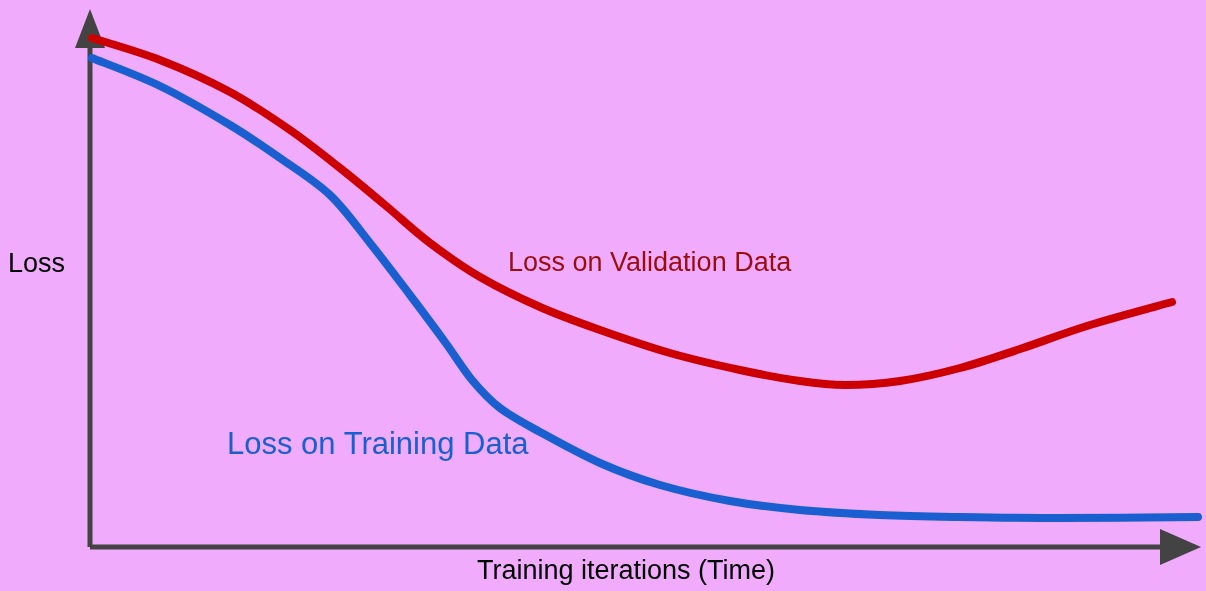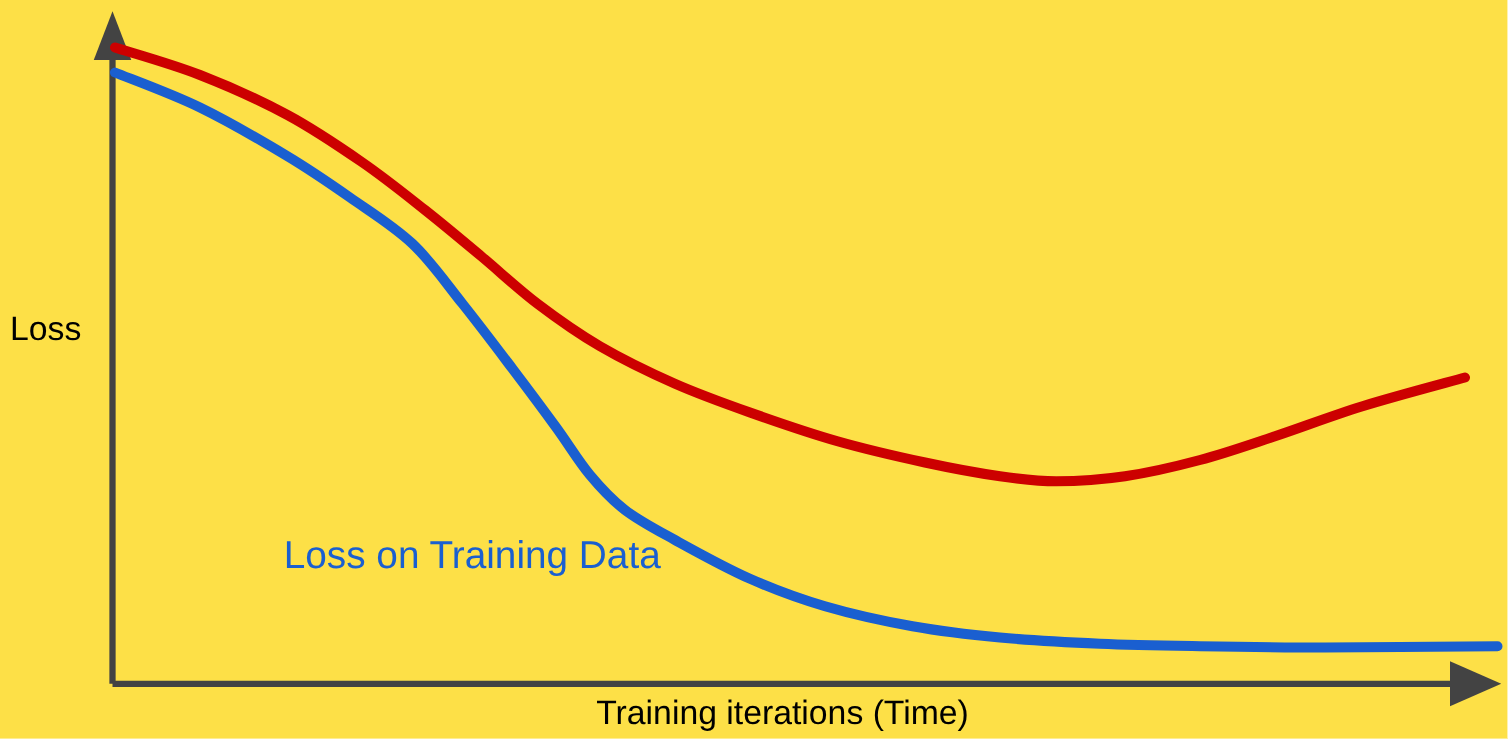--- a/index.html
+++ b/index.html
@@ -64,36 +64,37 @@
   #training-label {
     left: 227px;
     top: 428px;
     font-size: 31px;
     color: #1a5fd0;
   }
 </style>
 </head>
 <body>
 
-<div id="stage" style="background: #fde047;">
+<div id="stage" style="background: #f0abfc;">
 
   <svg id="plot" viewBox="0 0 1206 591">
 
     <path id="y-axis-line" class="axis-line" d="M 90 547 L 90 24" stroke="#434343" stroke-width="5"></path>
     <polygon id="y-axis-arrow" class="axis-head" points="90,9 105,48 75,48" fill="#434343"></polygon>
 
     <path id="x-axis-line" class="axis-line" d="M 90 547 L 1185 547" stroke="#434343" stroke-width="5"></path>
     <polygon id="x-axis-arrow" class="axis-head" points="1201,547 1160,565 1160,529" fill="#434343"></polygon>
 
     <path id="validation-curve" class="curve" d="M 92 38 C 103.33 41.67, 137.00 51.00, 160 60 C 183.00 69.00, 208.33 80.33, 230 92 C 251.67 103.67, 271.67 117.33, 290 130 C 308.33 142.67, 324.17 155.50, 340 168 C 355.83 180.50, 370.00 192.50, 385 205 C 400.00 217.50, 414.17 231.00, 430 243 C 445.83 255.00, 461.67 266.33, 480 277 C 498.33 287.67, 520.00 298.17, 540 307 C 560.00 315.83, 578.33 322.33, 600 330 C 621.67 337.67, 646.67 346.33, 670 353 C 693.33 359.67, 718.33 365.33, 740 370 C 761.67 374.67, 782.50 378.50, 800 381 C 817.50 383.50, 828.33 385.00, 845 385 C 861.67 385.00, 880.83 383.83, 900 381 C 919.17 378.17, 940.00 373.33, 960 368 C 980.00 362.67, 998.33 356.17, 1020 349 C 1041.67 341.83, 1064.67 332.83, 1090 325 C 1115.33 317.17, 1158.33 305.83, 1172 302" stroke="#cc0000" stroke-width="8"></path>
 
     <path id="training-curve" class="curve" d="M 92 58 C 103.33 62.67, 137.00 74.83, 160 86 C 183.00 97.17, 210.00 113.00, 230 125 C 250.00 137.00, 263.33 146.33, 280 158 C 296.67 169.67, 315.00 180.83, 330 195 C 345.00 209.17, 356.67 226.33, 370 243 C 383.33 259.67, 397.50 278.50, 410 295 C 422.50 311.50, 434.67 327.83, 445 342 C 455.33 356.17, 462.83 369.00, 472 380 C 481.17 391.00, 488.67 399.33, 500 408 C 511.33 416.67, 523.33 422.83, 540 432 C 556.67 441.17, 580.00 454.17, 600 463 C 620.00 471.83, 638.33 478.67, 660 485 C 681.67 491.33, 706.67 496.83, 730 501 C 753.33 505.17, 775.00 507.67, 800 510 C 825.00 512.33, 853.33 513.83, 880 515 C 906.67 516.17, 930.00 516.50, 960 517 C 990.00 517.50, 1020.33 518.00, 1060 518 C 1099.67 518.00, 1175.00 517.17, 1198 517" stroke="#1a5fd0" stroke-width="8"></path>
 
   </svg>
 
   <div class="label" id="y-axis-title" style="color: rgb(0, 0, 0);">Loss</div>
 
   <div class="label" id="x-axis-title" style="color: rgb(0, 0, 0);">Training iterations (Time)</div>
 
+  <div class="label" id="validation-label" style="color: rgb(154, 13, 13);">Loss on Validation Data</div>
 
   <div class="label" id="training-label" style="color: rgb(26, 95, 208);">Loss on Training Data</div>
 
 </div>
 
 </body></html>

